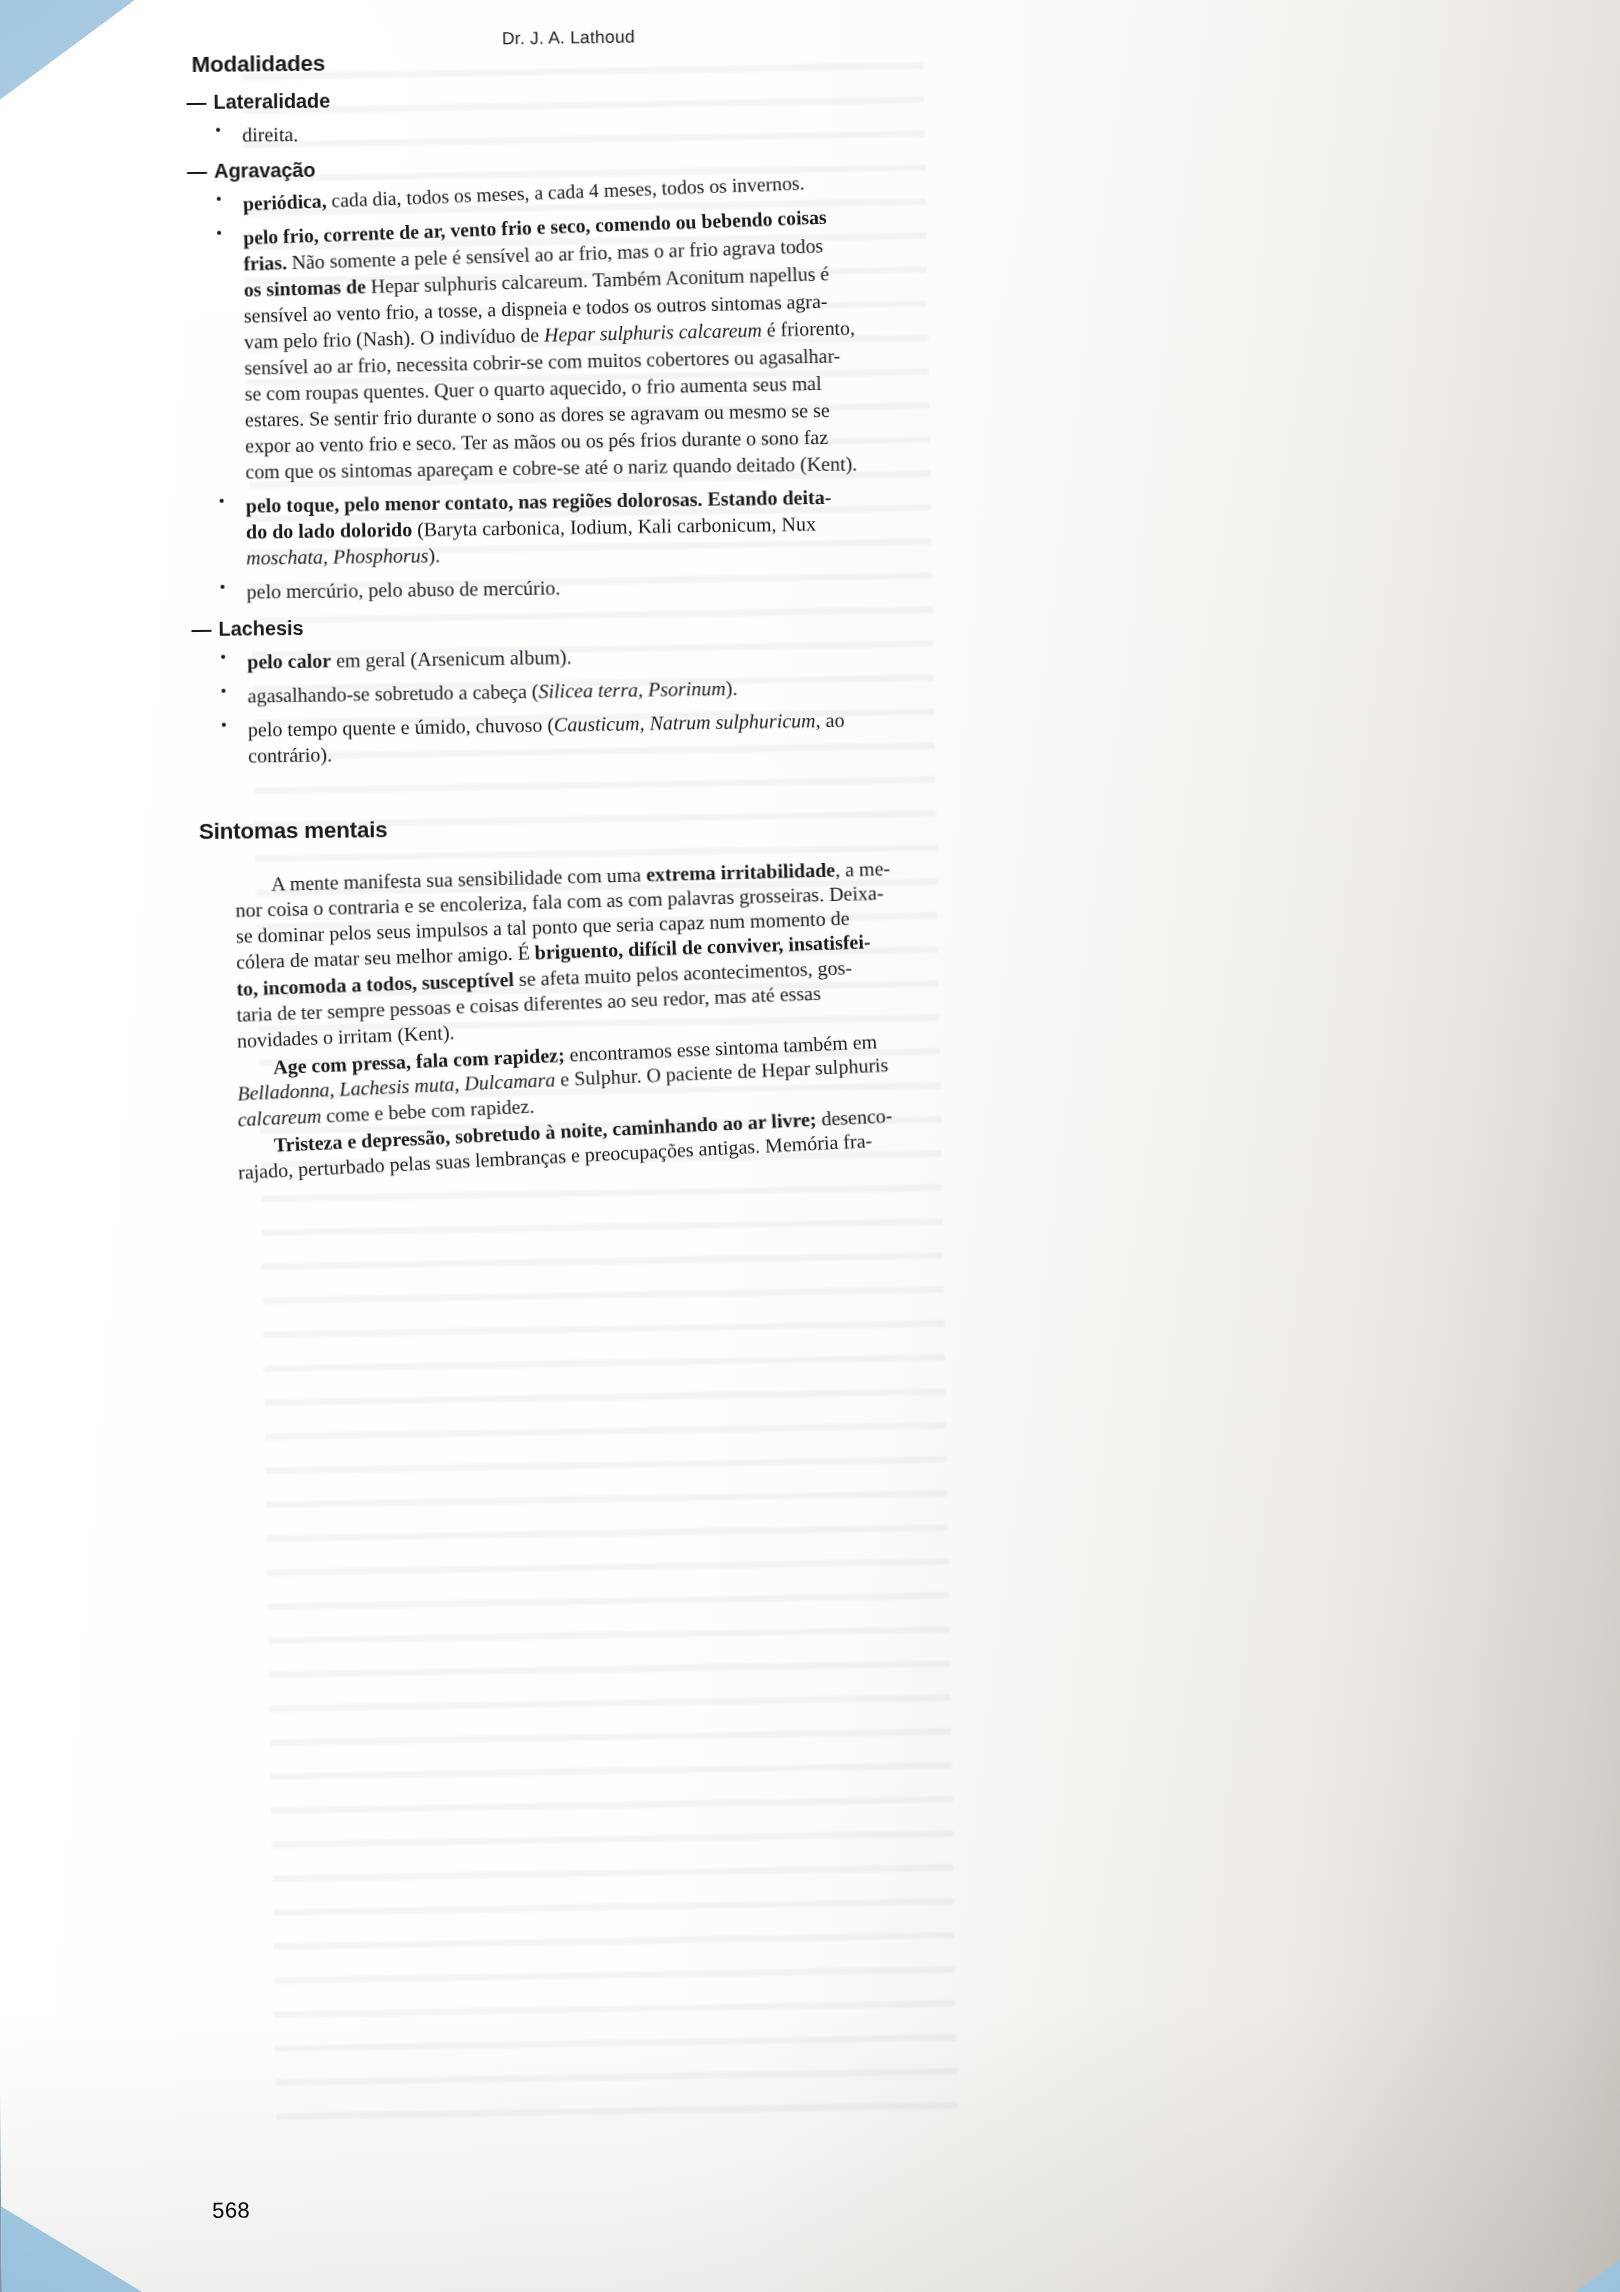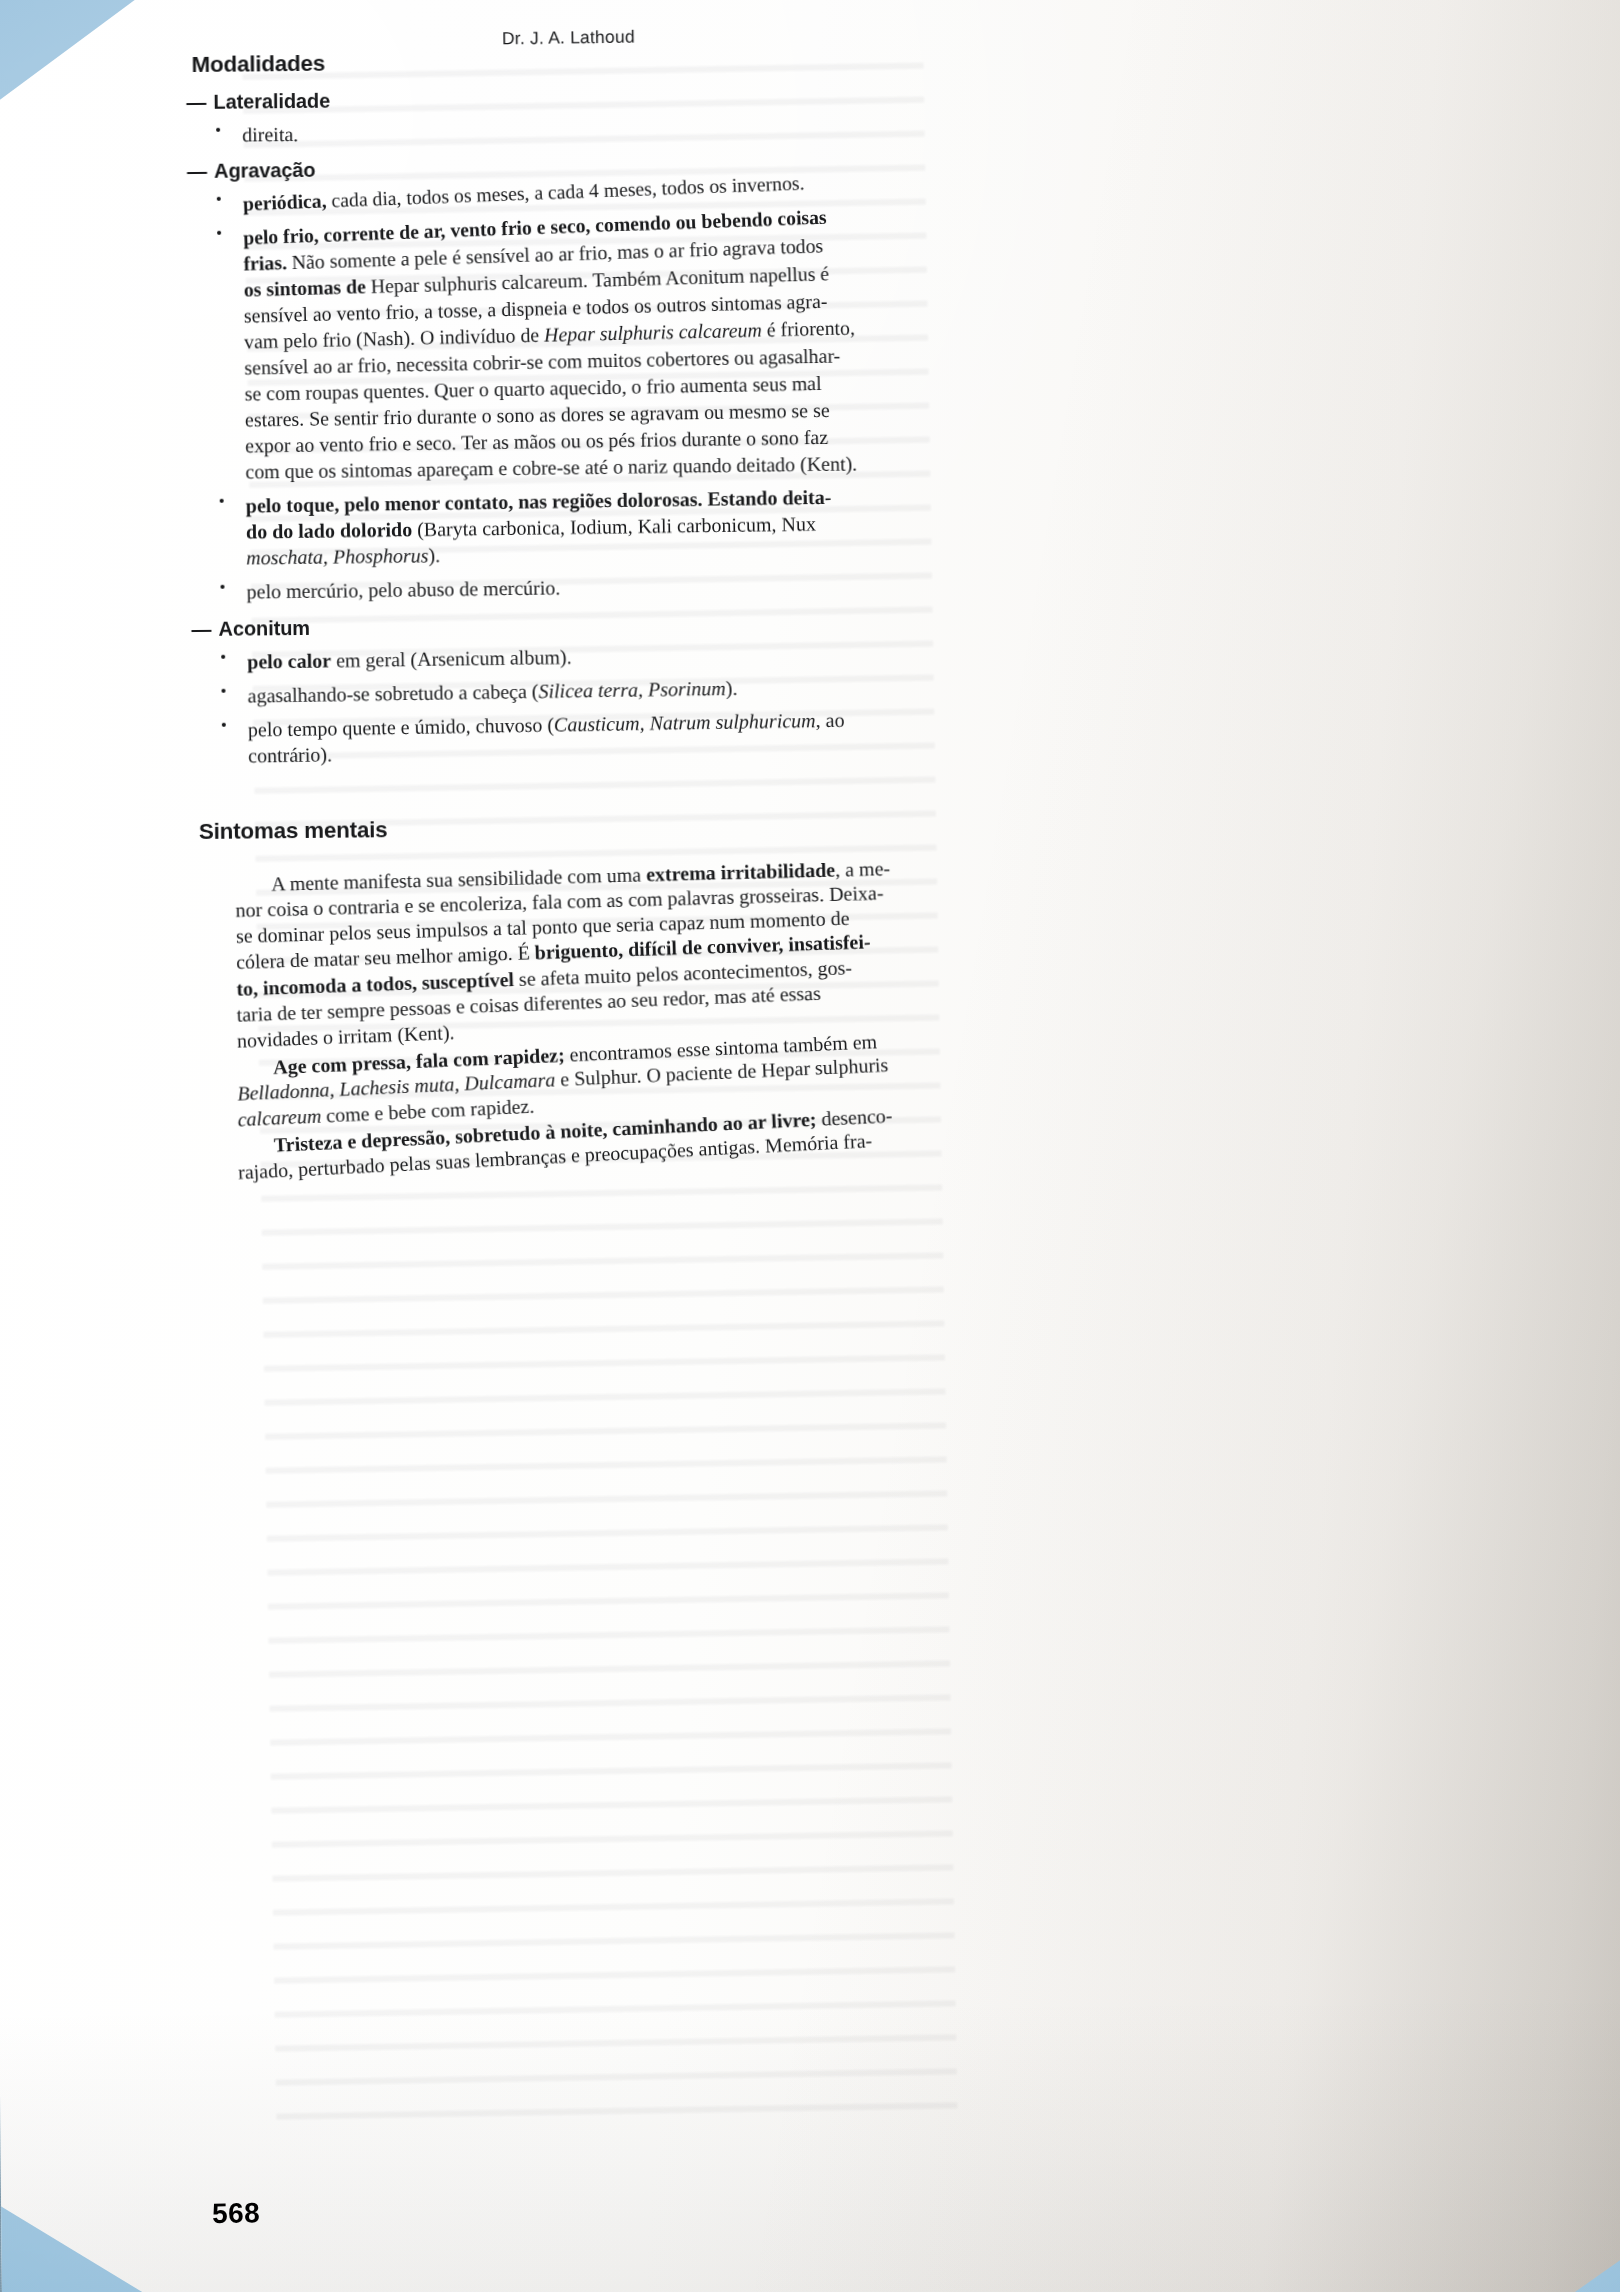--- a/index.html
+++ b/index.html
@@ -103,21 +103,21 @@
   p.body{
     font-size:20px;line-height:1.315;margin:0;text-indent:36px;text-align:justify;
   }
   b{font-weight:700;}
   i{font-style:italic;}
   .spacer-lg{height:50px;}
   .spacer-md{height:27px;}
   .pagenum{
     position:absolute;left:211px;top:2221px;
     font-family:"Liberation Sans",sans-serif;
-    font-weight:700;font-size:28px;letter-spacing:0.4px;
+    font-weight:400;font-size:22px;letter-spacing:0.4px;
     transform:rotate(-0.4deg);
   }
   
   .l{display:block;transform-origin:left center;white-space:nowrap;}
   .curl{overflow:visible;}
   
   .ghost{
     position:absolute;left:269px;top:81px;width:681px;height:2060px;
     opacity:.055;pointer-events:none;
     background:repeating-linear-gradient(0deg, rgba(40,40,50,.85) 0 6.3px, rgba(255,255,255,0) 6.3px 34px);
@@ -179,21 +179,21 @@
         <span class="l" style="transform:rotate(-0.25deg);"><b>do do lado dolorido</b> (Baryta carbonica, Iodium, Kali carbonicum, Nux</span>
         <span class="l" style="transform:rotate(-0.2deg);"><i>moschata, Phosphorus</i>).</span>
       </li>
 
       <li>
         <span class="l" style="transform:rotate(-0.2deg);">pelo mercúrio, pelo abuso de mercúrio.</span>
       </li>
     </ul>
 
     <div class="dash-item">
-      <span class="dash">—</span><span>Aconitum</span>
+      <span class="dash">—</span><span>Lachesis</span>
     </div>
 
     <ul class="bul">
       <li>
         <span class="l" style="transform:rotate(-0.3deg);"><b>pelo calor</b> em geral (Arsenicum album).</span>
       </li>
       <li>
         <span class="l" style="transform:rotate(-0.35deg);">agasalhando-se sobretudo a cabeça (<i>Silicea terra, Psorinum</i>).</span>
       </li>
       <li>

